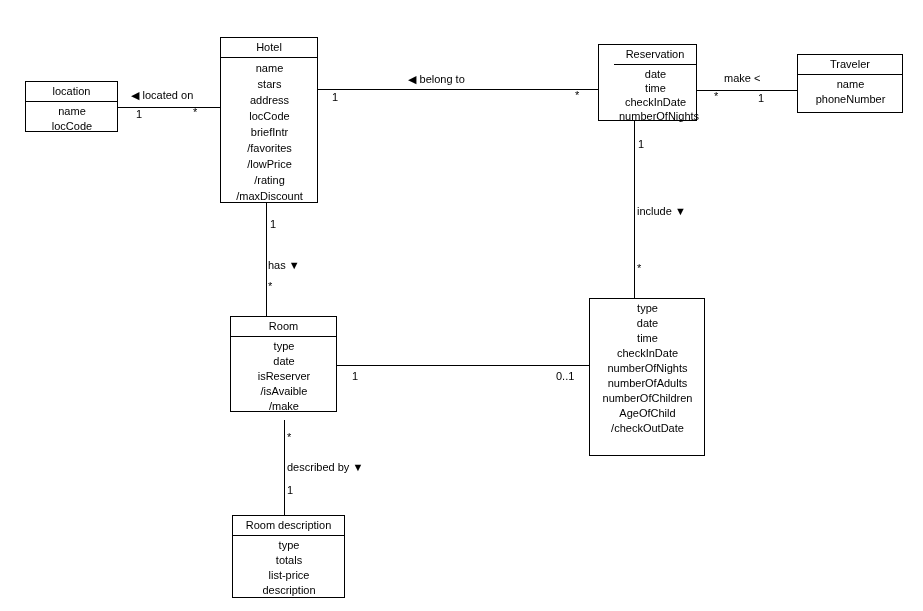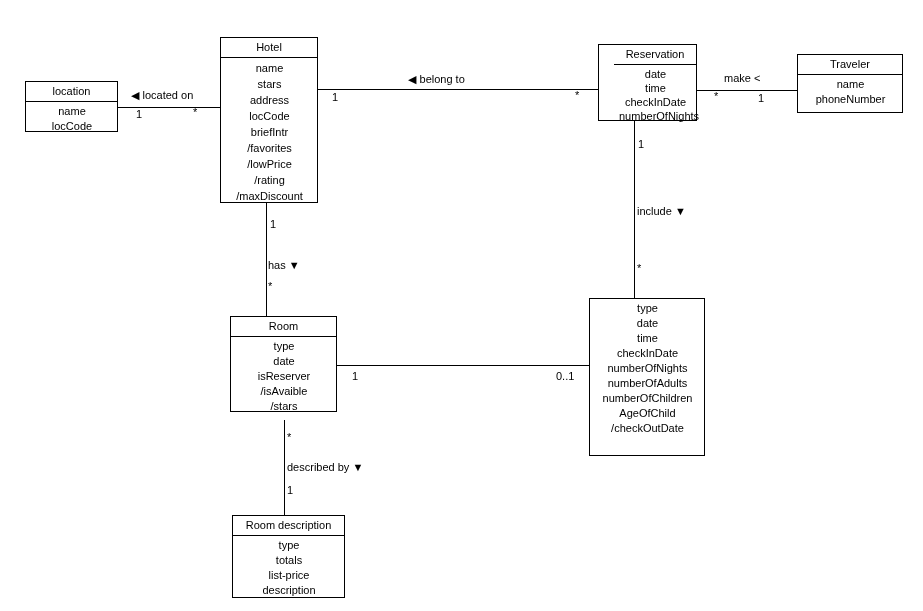--- a/index.html
+++ b/index.html
@@ -103,21 +103,21 @@
     </div>
   </div>
 
   <div class="uml-class lh15" id="box-room">
     <div class="title">Room</div>
     <div class="attrs">
       <div>type</div>
       <div>date</div>
       <div>isReserver</div>
       <div>/isAvaible</div>
-      <div>/stars</div>
+      <div>/make</div>
     </div>
   </div>
 
   <div class="uml-class lh15" id="box-reservation-item">
     <div class="attrs">
       <div>type</div>
       <div>date</div>
       <div>time</div>
       <div>checkInDate</div>
       <div>numberOfNights</div>

